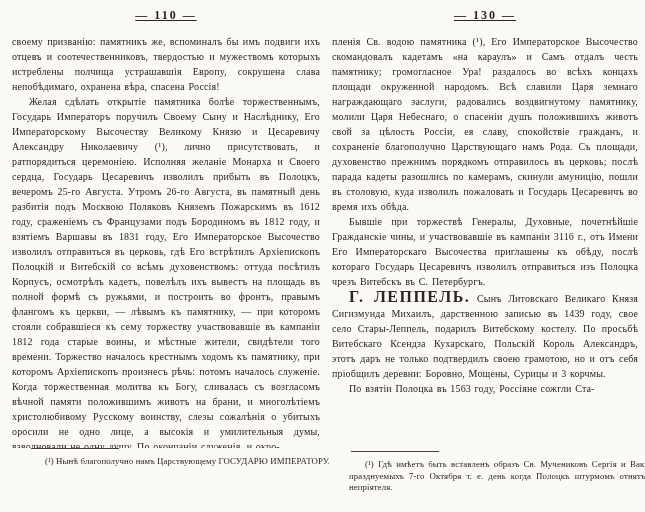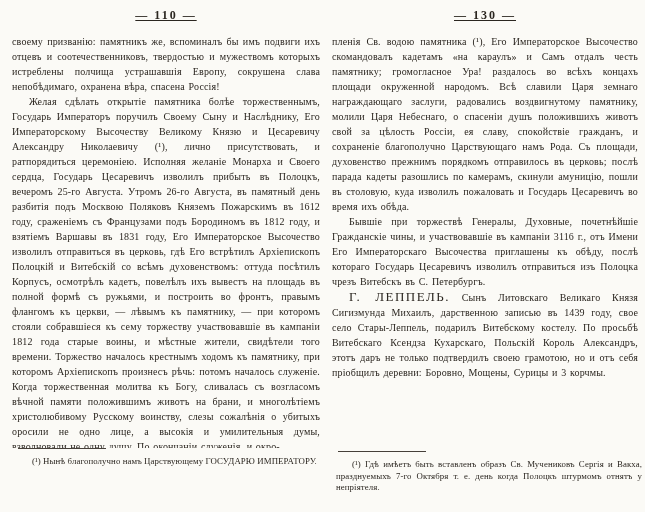--- a/index.html
+++ b/index.html
@@ -47,29 +47,29 @@
       text-align: justify;
       font-size: 10px;
       line-height: 15px;
       letter-spacing: 0.15px;
       word-spacing: 1px;
     }
     p.indent { text-indent: 17px; }
 
     .section-par { margin-top: 18px; }
     .section-head {
-      font-weight: normal;
-      font-size: 13px;
+      font-weight: bold;
+      font-size: 16px;
       letter-spacing: 1.5px;
     }
     .it { }
 
     .footnote-area {
       position: absolute;
-      left: 4px;
+      left: 17px;
       width: 100%;
     }
     .fn-left  { top: 448px; }
     .fn-right { top: 451px; }
     .fn-rule {
       width: 88px;
       height: 0;
       border-top: 1.5px solid #46403a;
       margin: 0 0 7px 2px;
     }
@@ -98,20 +98,21 @@
       <p class="fn">(¹) Нынѣ благополучно намъ Царствующему ГОСУДАРЮ ИМПЕРАТОРУ.</p>
     </div>
   </div>
 
   <div class="page page-right">
     <div class="pagehead">— 130 —</div>
     <div class="page-body">
       <p class="body-par">пленія Св. водою памятника (¹), Его Императорское Высочество скомандовалъ кадетамъ «на караулъ» и Самъ отдалъ честь памятнику; громогласное Ура! раздалось во всѣхъ концахъ площади окруженной народомъ. Всѣ славили Царя земнаго награждающаго заслуги, радовались воздвигнутому памятнику, молили Царя Небеснаго, о спасеніи душъ положившихъ животъ свой за цѣлость Россіи, ея славу, спокойствіе гражданъ, и сохраненіе благополучно Царствующаго намъ Рода. Съ площади, духовенство прежнимъ порядкомъ отправилось въ церковь; послѣ парада кадеты разошлись по камерамъ, скинули амуницію, пошли въ столовую, куда изволилъ пожаловать и Государь Цесаревичъ во время ихъ обѣда.</p>
       <p class="body-par indent">Бывшіе при торжествѣ Генералы, Духовные, почетнѣйшіе Гражданскіе чины, и участвовавшіе въ кампаніи 3116 г., отъ Имени Его Императорскаго Высочества приглашены къ обѣду, послѣ котораго Государь Цесаревичъ изволилъ отправиться изъ Полоцка чрезъ Витебскъ въ С. Петербургъ.</p>
       <p class="body-par indent section-par"><span class="section-head">Г. ЛЕППЕЛЬ.</span><span> Сынъ Литовскаго Великаго Князя Сигизмунда Михаилъ, дарственною записью въ 1439 году, свое село Стары-Леппель, подарилъ Витебскому костелу. По просьбѣ Витебскаго Ксендза Кухарскаго, Польскій Король Александръ, этотъ даръ не только подтвердилъ своею грамотою, но и отъ себя пріобщилъ деревни: </span><span class="it">Боровно, Мощены, Сурицы и 3 корчмы</span><span>.</span></p>
+      <p class="body-par indent">По взятіи Полоцка въ 1563 году, Россіяне сожгли Ста-</p>
     </div>
     <div class="footnote-area fn-right">
       <div class="fn-rule"></div>
       <p class="fn">(¹) Гдѣ имѣетъ быть вставленъ образъ Св. Мучениковъ Сергія и Вакха, празднуемыхъ 7-го Октября т. е. день когда Полоцкъ штурмомъ отнятъ у непріятеля.</p>
     </div>
   </div>
 
 </div>
 
 </body></html>

